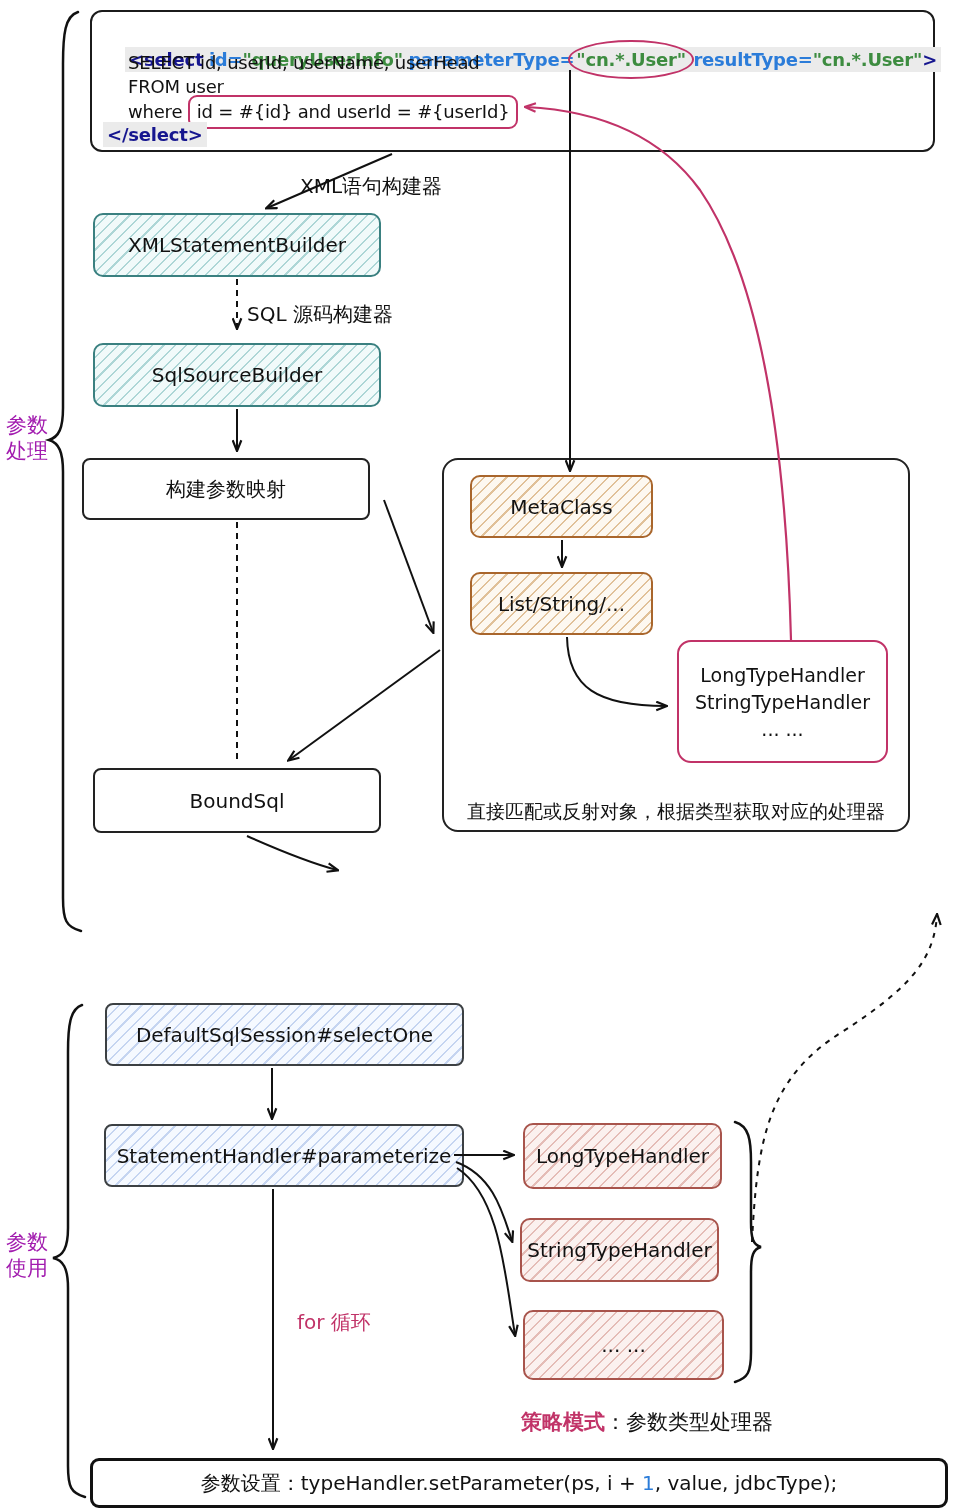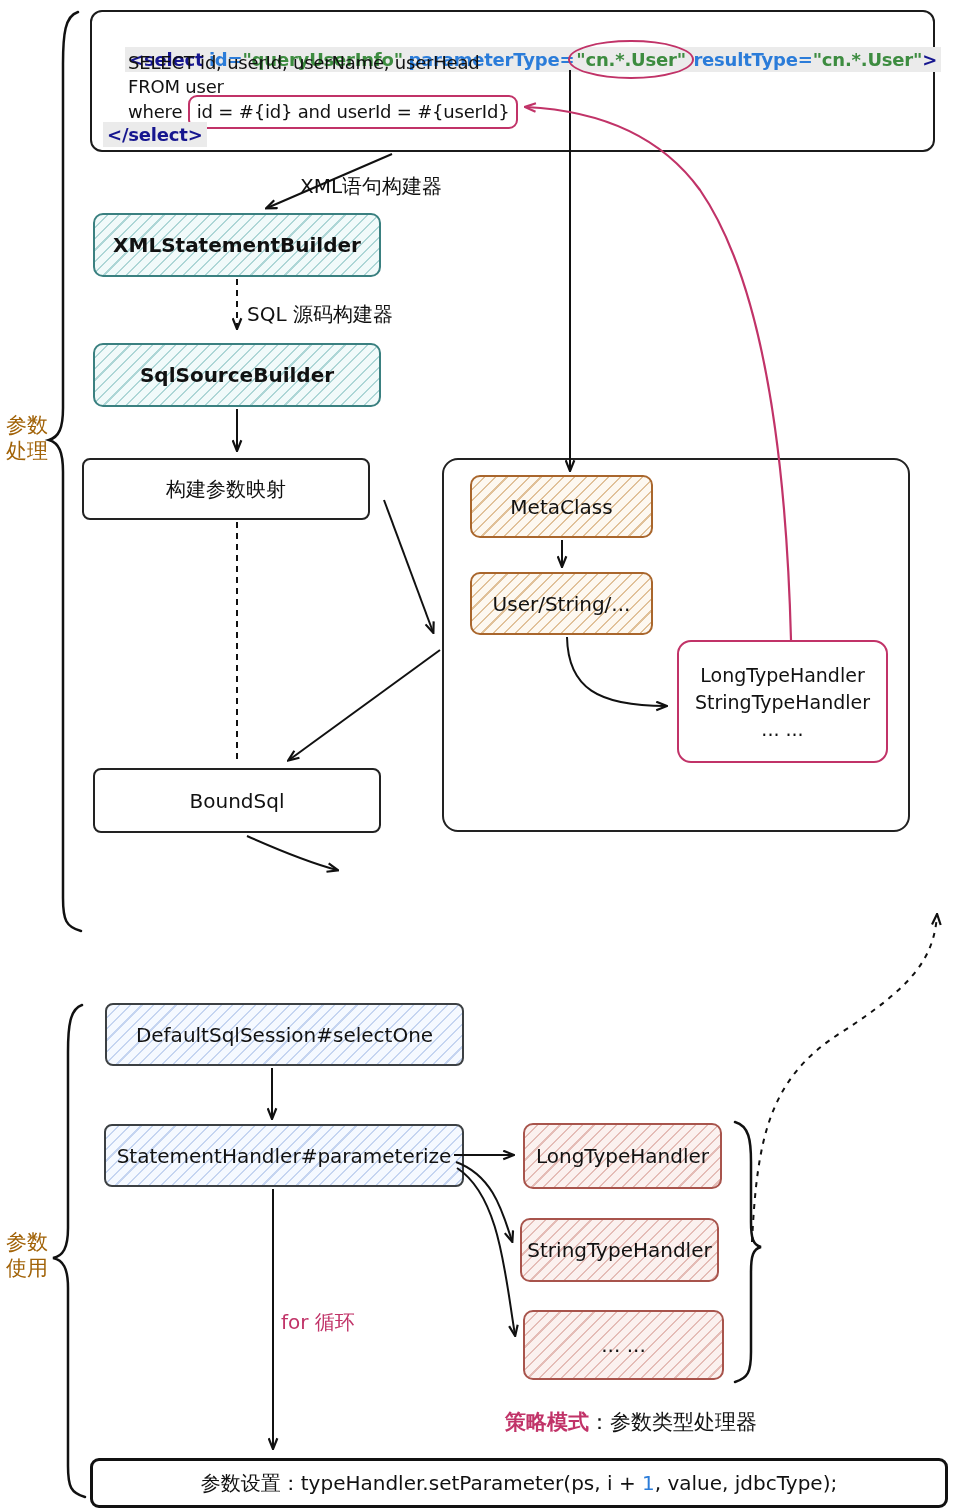--- a/index.html
+++ b/index.html
@@ -4,33 +4,33 @@
 <style>
   html,body{margin:0;padding:0;background:#ffffff;}
   #stage{position:relative;width:968px;height:1512px;background:#fff;overflow:hidden;
          font-family:"DejaVu Sans","Liberation Sans",sans-serif;color:#111;}
   .abs{position:absolute;box-sizing:border-box;}
   .box{display:flex;align-items:center;justify-content:center;text-align:center;
        font-size:20px;color:#111;z-index:2;}
   .r10{border-radius:10px;} .r8{border-radius:8px;} .r14{border-radius:14px;} .r16{border-radius:16px;}
 
   .box-teal{border:2.5px solid #3a8080;background-color:#f1fafa;
-    background-image:repeating-linear-gradient(135deg, rgba(90,170,170,.45) 0px, rgba(90,170,170,.45) 1.5px, transparent 1.5px, transparent 8px);font-weight:bold;}
+    background-image:repeating-linear-gradient(135deg, rgba(90,170,170,.45) 0px, rgba(90,170,170,.45) 1.5px, transparent 1.5px, transparent 8px);}
   .box-orange{border:2.5px solid #a9662c;background-color:#fdf8f0;
     background-image:repeating-linear-gradient(135deg, rgba(196,138,66,.5) 0px, rgba(196,138,66,.5) 1.5px, transparent 1.5px, transparent 8px);}
   .box-red{border:2.5px solid #a8544c;background-color:#fbf1ef;
     background-image:repeating-linear-gradient(135deg, rgba(197,115,104,.42) 0px, rgba(197,115,104,.42) 1.5px, transparent 1.5px, transparent 8px);}
   .box-blue{border:2.5px solid #3c4043;border-radius:8px;background-color:#f5f9ff;
     background-image:repeating-linear-gradient(135deg, rgba(125,158,219,.4) 0px, rgba(125,158,219,.4) 1.5px, transparent 1.5px, transparent 8px);margin-left:12px;}
   .box-plain{border:2.5px solid #222;background:#fff;}
   .box-pink{border:2.5px solid #c13368;background:#fff;}
 
-  .sec-label{font-size:21px;line-height:26px;color:#a16207;z-index:2;}
+  .sec-label{font-size:21px;line-height:26px;color:#a21caf;z-index:2;}
   .flow-label{font-size:20px;color:#111;z-index:3;white-space:nowrap;}
-  .pink-text{color:#c13368;}
+  .pink-text{color:#c13368;margin-left:16px;}
 
   
   #code-box{left:90px;top:10px;width:845px;height:142px;border:2.5px solid #1b1b1b;border-radius:12px;background:#fff;z-index:2;}
   .code-line{position:absolute;font-size:18px;letter-spacing:-0.2px;white-space:pre;z-index:3;line-height:24px;}
   .tok-navy{color:#16168f;font-weight:bold;}
   .tok-blue{color:#2b7cd9;font-weight:bold;}
   .tok-green{color:#3d8c40;font-weight:bold;}
   .hl-gray{background:#ebebeb;padding:2px 4px;}
   .ellipse-ring{border:2.5px solid #c13368;border-radius:50%;padding:7px 6px;margin:-7px -6px;}
   .where-box{border:2px solid #c13368;border-radius:9px;padding:3px 7px;margin:-3px 0;display:inline-block;}
@@ -80,27 +80,28 @@
     </div>
   <div class="abs box box-plain r8" style="left:93px;top:768px;width:288px;height:65px;">
       <span>BoundSql</span>
     </div>
 
   <div class="abs r16" style="left:442px;top:458px;width:468px;height:374px;border:2px solid #222;background:#fff;z-index:1;"></div>
   <div class="abs box box-orange r10" style="left:470px;top:475px;width:183px;height:63px;">
       <span>MetaClass</span>
     </div>
   <div class="abs box box-orange r10" style="left:470px;top:572px;width:183px;height:63px;">
-      <span>User/String/...</span>
+      <span>List/String/...</span>
     </div>
   <div class="abs box box-pink r14" style="left:677px;top:640px;width:211px;height:123px;flex-direction:column;gap:5px;font-size:19px;">
     <div>LongTypeHandler</div>
     <div>StringTypeHandler</div>
     <div>... ...</div>
   </div>
+  <div class="abs caption" style="left:452px;top:799px;width:448px;">直接匹配或反射对象，根据类型获取对应的处理器</div>
 
 
   <div class="abs box box-blue" style="left:93px;top:1003px;width:359px;height:63px;">
       <span>DefaultSqlSession#selectOne</span>
     </div>
   <div class="abs box box-blue" style="left:92px;top:1124px;width:360px;height:63px;text-align:center;">
       <span>StatementHandler#parameterize</span>
     </div>
 
   <div class="abs box box-red r10" style="left:523px;top:1123px;width:199px;height:66px;">

